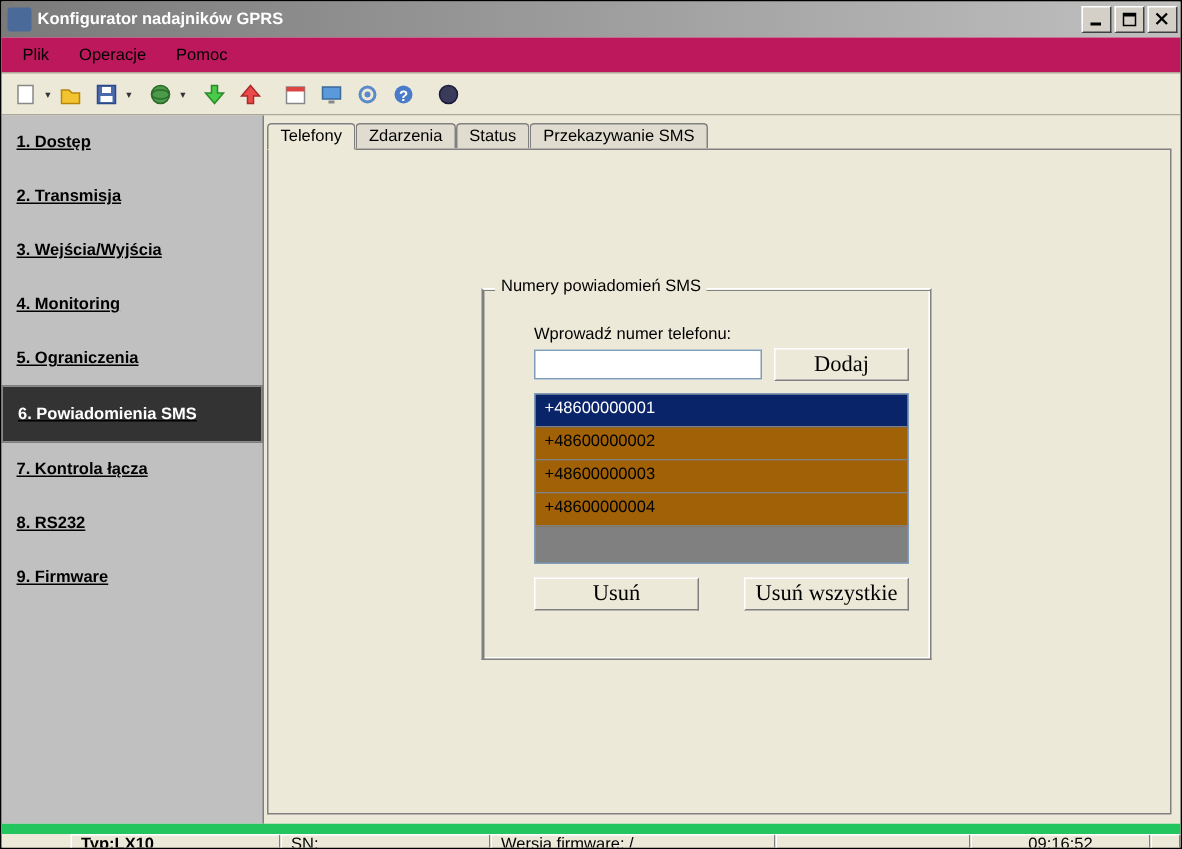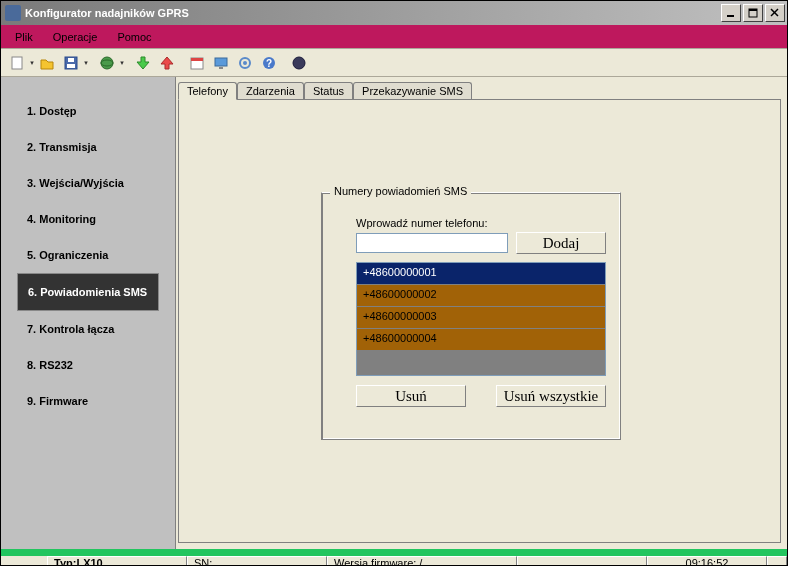--- a/index.html
+++ b/index.html
@@ -82,21 +82,22 @@
   }
   
   .client {
     display: flex;
     height: calc(100% - 24px - 20px - 28px - 20px);
   }
   .sidebar {
     width: 175px;
     background: #c0c0c0;
     border-right: 1px solid #808080;
-    padding: 16px;
+    padding: 0;
+    text-decoration: underline;
   }
   .side-item {
     padding: 12px 10px;
     font-weight: bold;
     color: #000;
     cursor: default;
   }
   .side-item.selected {
     background: #333;
     color: #fff;

